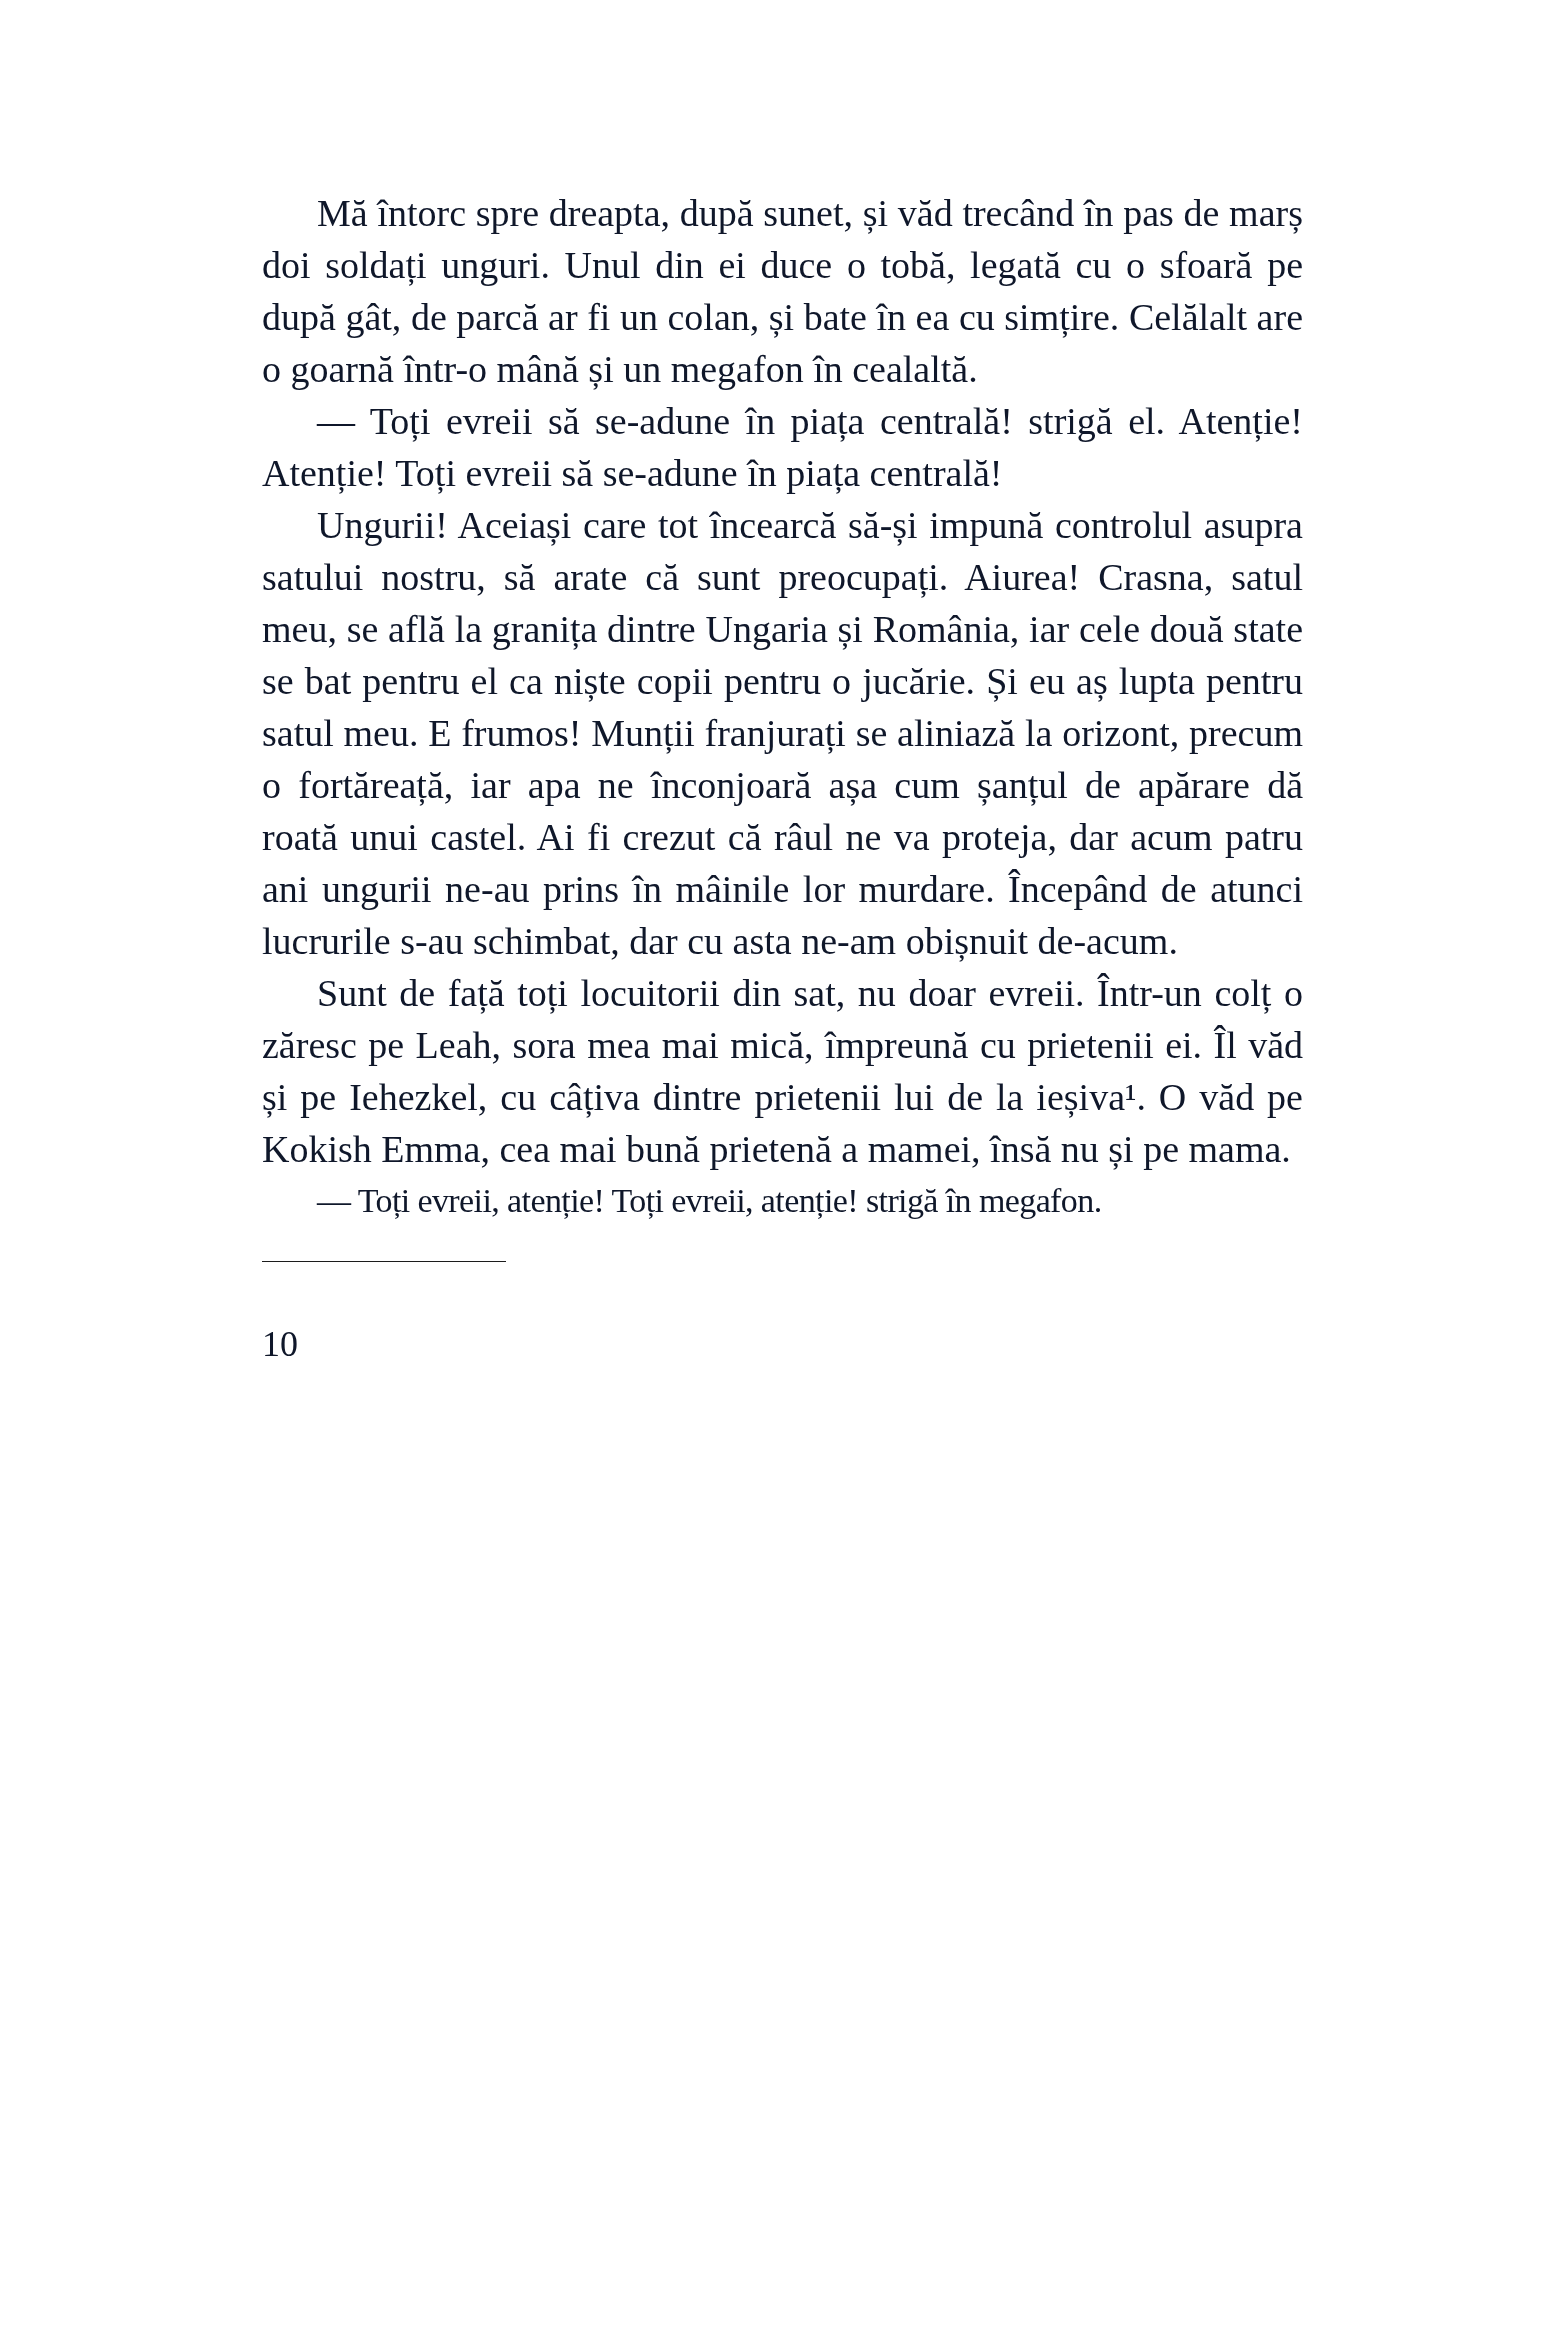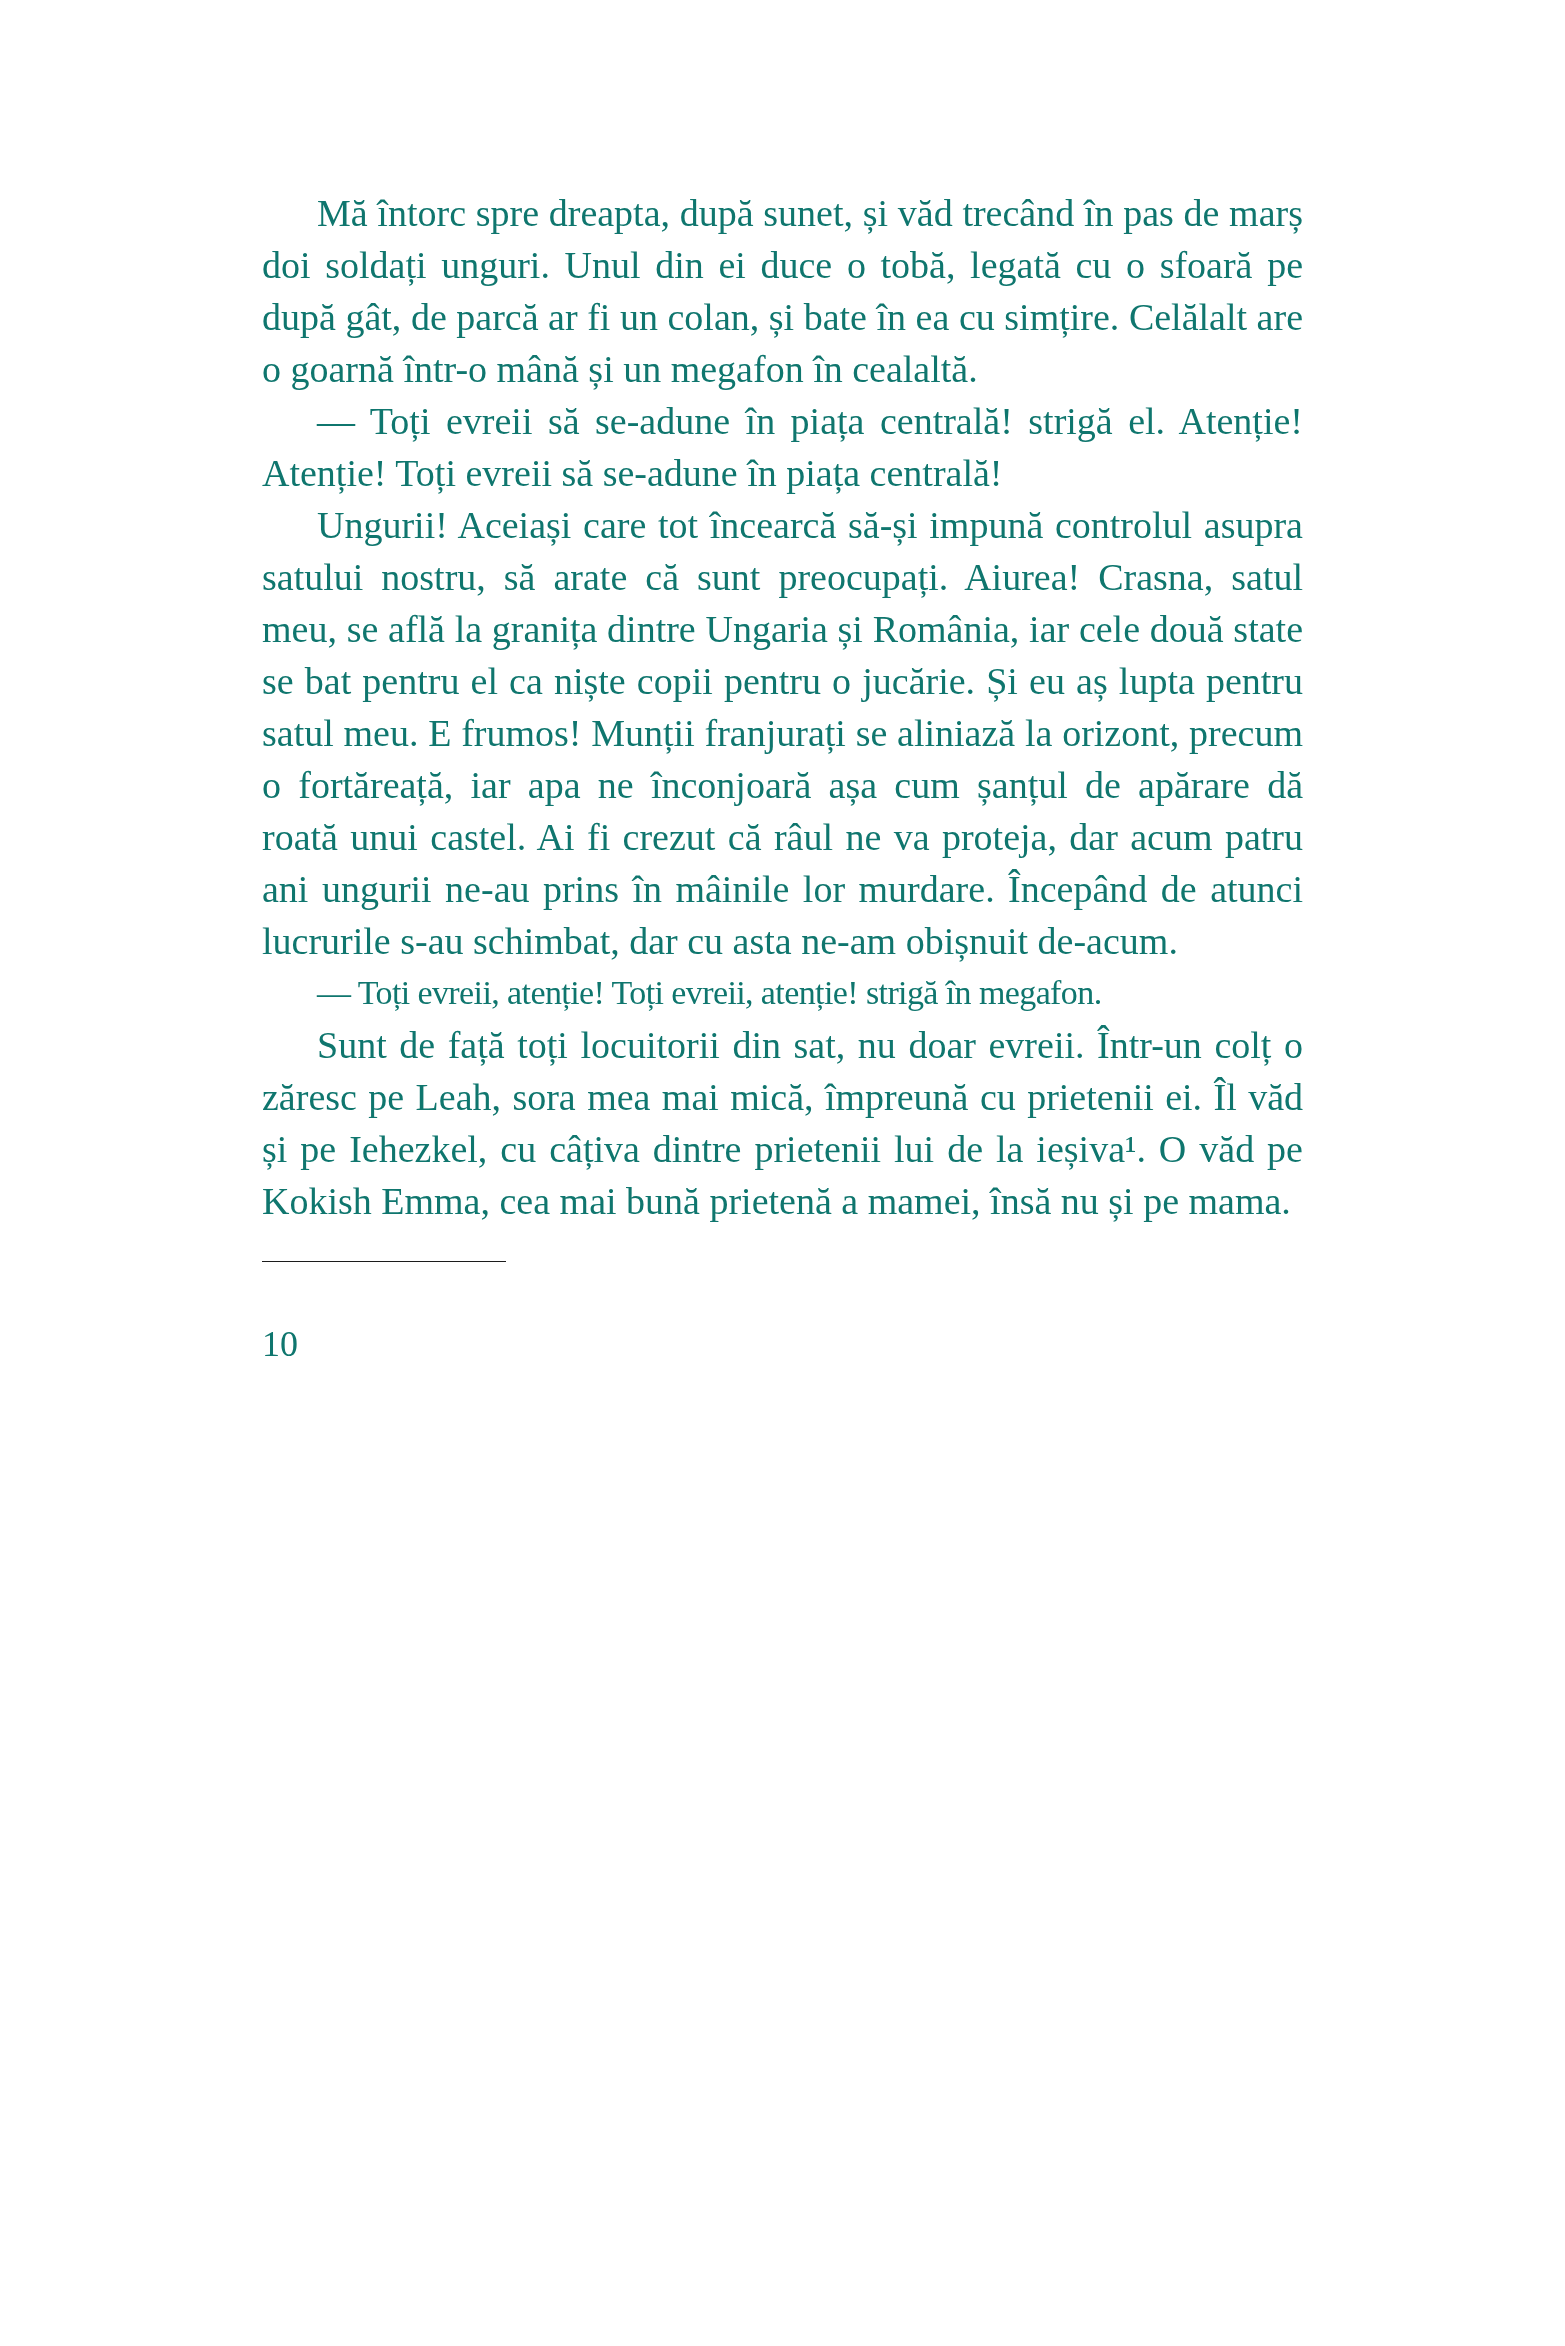--- a/index.html
+++ b/index.html
@@ -5,21 +5,21 @@
   html, body {
     margin: 0;
     padding: 0;
     background: #ffffff;
   }
   .page {
     position: relative;
     width: 1565px;
     height: 2347px;
     background: #ffffff;
-    color: #0f766e;
+    color: #0f172a;
     font-family: "Liberation Serif", "DejaVu Serif", serif;
     box-sizing: border-box;
     overflow: hidden;
   }
   .text-block {
     position: absolute;
     top: 187px;
     left: 262px;
     width: 1041px;
   }
@@ -63,22 +63,22 @@
 </style>
 </head>
 <body>
 
 <div class="page">
   <div class="text-block">
 
     <p class="body-paragraph">Mă întorc spre dreapta, după sunet, și văd trecând în pas de marș doi soldați unguri. Unul din ei duce o tobă, legată cu o sfoară pe după gât, de parcă ar fi un colan, și bate în ea cu simțire. Celălalt are o goarnă într-o mână și un megafon în cealaltă.</p>
     <p class="body-paragraph">— Toți evreii să se-adune în piața centrală! strigă el. Atenție! Atenție! Toți evreii să se-adune în piața centrală!</p>
     <p class="body-paragraph">Ungurii! Aceiași care tot încearcă să-și impună controlul asupra satului nostru, să arate că sunt preocupați. Aiurea! Crasna, satul meu, se află la granița dintre Ungaria și România, iar cele două state se bat pentru el ca niște copii pentru o jucărie. Și eu aș lupta pentru satul meu. E frumos! Munții franjurați se aliniază la orizont, precum o fortăreață, iar apa ne înconjoară așa cum șanțul de apărare dă roată unui castel. Ai fi crezut că râul ne va proteja, dar acum patru ani ungurii ne-au prins în mâinile lor murdare. Începând de atunci lucrurile s-au schimbat, dar cu asta ne-am obișnuit de-acum.</p>
+    <p class="body-paragraph">Sunt de față toți locuitorii din sat, nu doar evreii. Într-un colț o zăresc pe Leah, sora mea mai mică, împreună cu prietenii ei. Îl văd și pe Iehezkel, cu câțiva dintre prietenii lui de la ieșiva¹. O văd pe Kokish Emma, cea mai bună prietenă a mamei, însă nu și pe mama.</p>
     <p class="body-paragraph tight">— Toți evreii, atenție! Toți evreii, atenție! strigă în megafon.</p>
-    <p class="body-paragraph">Sunt de față toți locuitorii din sat, nu doar evreii. Într-un colț o zăresc pe Leah, sora mea mai mică, împreună cu prietenii ei. Îl văd și pe Iehezkel, cu câțiva dintre prietenii lui de la ieșiva¹. O văd pe Kokish Emma, cea mai bună prietenă a mamei, însă nu și pe mama.</p>
 
     <div class="footnote-block">
       <div class="footnote-rule"></div>
     </div>
 
     <div class="page-number">10</div>
 
   </div>
 </div>
 

